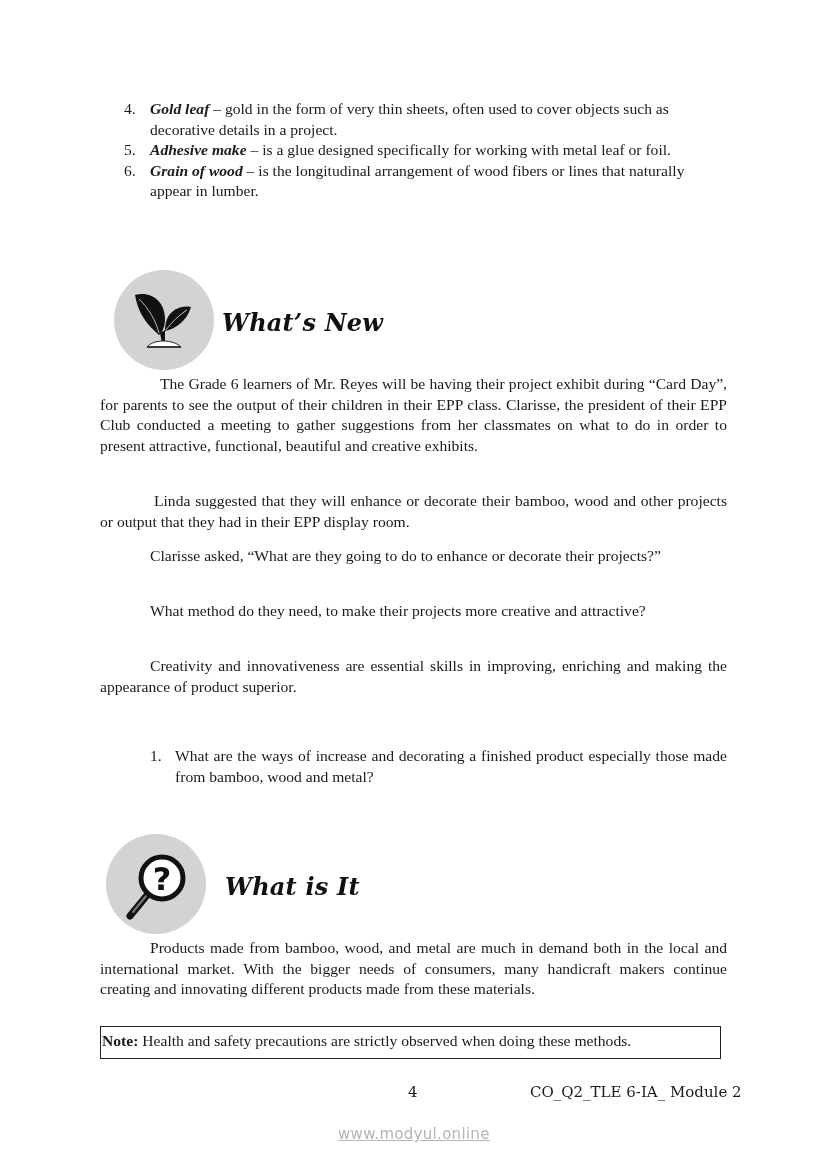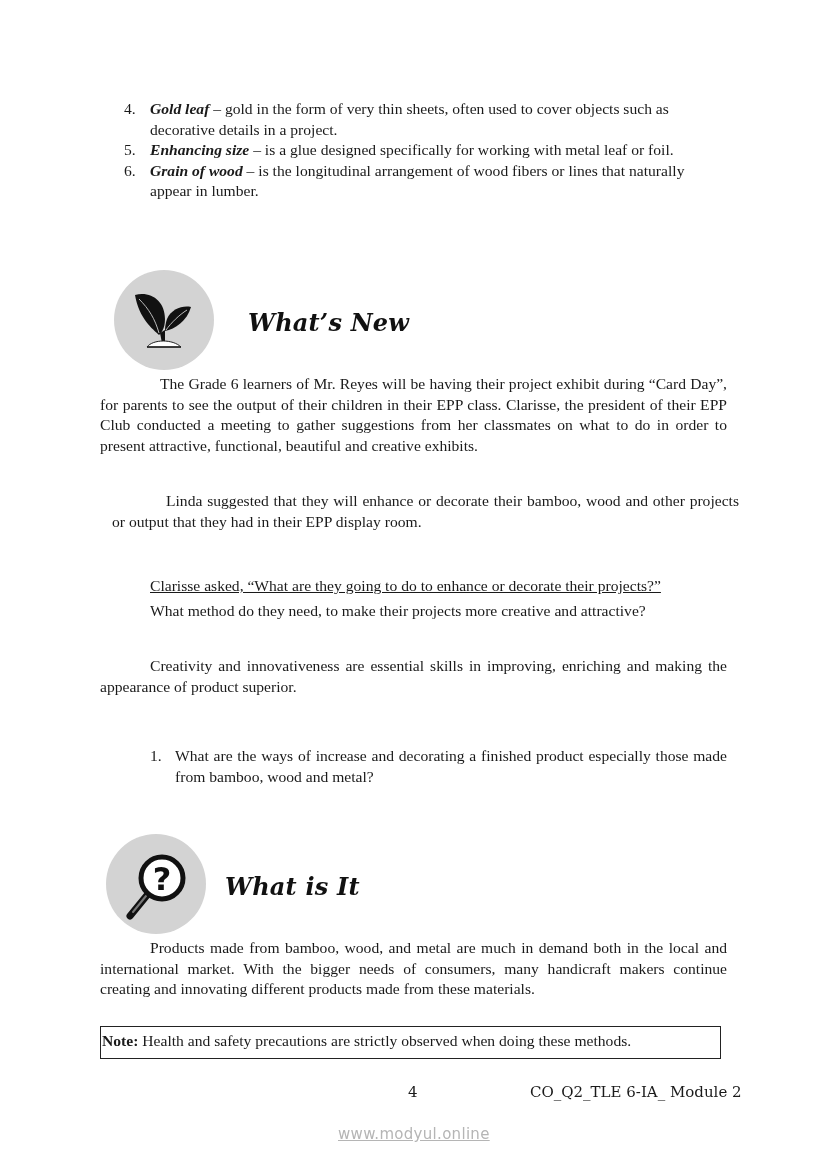--- a/index.html
+++ b/index.html
@@ -44,21 +44,21 @@
 
 <div class="page">
 
   <ul class="deflist txt">
     <li>
       <span class="num">4.</span>
       <b>Gold leaf</b><span> – gold in the form of very thin sheets, often used to cover objects such as decorative details in a project.</span>
     </li>
     <li>
       <span class="num">5.</span>
-      <b>Enhancing size</b><span> – is a glue designed specifically for working with metal leaf or foil.</span>
+      <b>Adhesive make</b><span> – is a glue designed specifically for working with metal leaf or foil.</span>
     </li>
     <li>
       <span class="num">6.</span>
       <b>Grain of wood</b><span> – is the longitudinal arrangement of wood fibers or lines that naturally appear in lumber.</span>
     </li>
   </ul>
 
   <div class="sec-head" style="left:114px; top:270px;">
     <div class="circle">
       <svg width="70" height="70" viewBox="0 0 70 70">
@@ -68,26 +68,26 @@
 
         <path d="M62 22 C 54 20, 42 24, 38 34 C 36 40, 36 44, 36 46 C 46 44, 58 36, 62 22 Z" fill="#111"></path>
         <path d="M58 25 C 50 30, 42 38, 37 45" stroke="#bbb" stroke-width="1" fill="none"></path>
 
         <path d="M31 48 L 33 58 L 36 58 L 36 45" fill="#111"></path>
 
         <path d="M18 62 C 24 54, 44 54, 52 62 Z" fill="#fff" stroke="#222" stroke-width="1"></path>
         <line x1="18" y1="62" x2="52" y2="62" stroke="#222" stroke-width="1.4"></line>
       </svg>
     </div>
-    <div class="sec-title" style="margin-left:34px; margin-top:4px;">What’s New</div>
+    <div class="sec-title" style="margin-left:8px; margin-top:4px;">What’s New</div>
   </div>
 
   <p class="para txt indent-60" style="top:374px;">The Grade 6 learners of Mr. Reyes will be having their project exhibit during “Card Day”, for parents to see the output of their children in their EPP class. Clarisse, the president of their EPP Club conducted a meeting to gather suggestions from her classmates on what to do in order to present attractive, functional, beautiful and creative exhibits.</p>
-  <p class="para txt indent-60" style="top:491px; text-indent:54px;margin-left:12px;">Linda suggested that they will enhance or decorate their bamboo, wood and other projects or output that they had in their EPP display room.</p>
-  <p class="para txt indent" style="top:576px;text-decoration:underline;">Clarisse asked, “What are they going to do to enhance or decorate their projects?”</p>
+  <p class="para txt indent-60" style="top:491px; text-indent:54px;">Linda suggested that they will enhance or decorate their bamboo, wood and other projects or output that they had in their EPP display room.</p>
+  <p class="para txt indent" style="top:546px;">Clarisse asked, “What are they going to do to enhance or decorate their projects?”</p>
   <p class="para txt indent" style="top:601px;">What method do they need, to make their projects more creative and attractive?</p>
   <p class="para txt indent" style="top:656px;">Creativity and innovativeness are essential skills in improving, enriching and making the appearance of product superior.</p>
 
   <ul class="qlist txt" style="top:746px;">
     <li>
       <span class="num">1.</span>
       <span>What are the ways of increase and decorating a finished product especially those made from bamboo, wood and metal?</span>
     </li>
   </ul>
 

